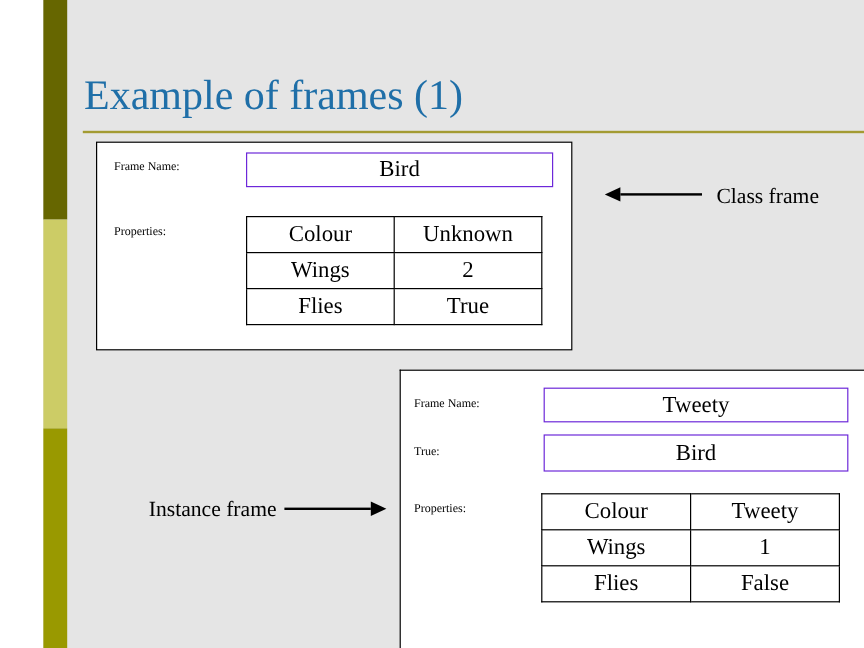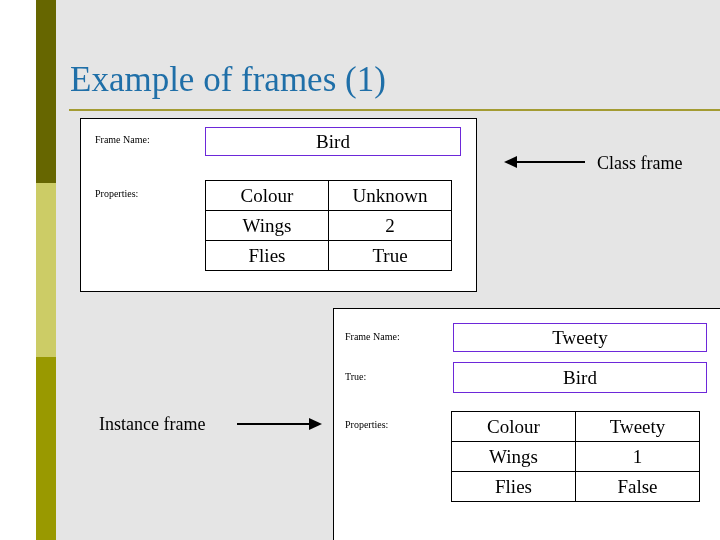--- a/index.html
+++ b/index.html
@@ -134,21 +134,21 @@
     border-bottom: 6px solid transparent;
     border-left: 13px solid #000000;
   }
 
   #class-arrow-line { left: 481px; top: 161px; width: 68px; }
   #class-arrow-head { left: 468px; top: 156px; }
   #class-frame-label { left: 561px; top: 153px; }
 
   #instance-arrow-line { left: 201px; top: 423px; width: 72px; }
   #instance-arrow-head { left: 273px; top: 418px; }
-  #instance-frame-label { left: 63px; top: 414px; }
+  #instance-frame-label { left: 88px; top: 414px; }
 </style>
 </head>
 <body>
 
 <div id="slide">
 
   <div class="band" id="band-top"></div>
   <div class="band" id="band-mid"></div>
   <div class="band" id="band-bottom"></div>
 

